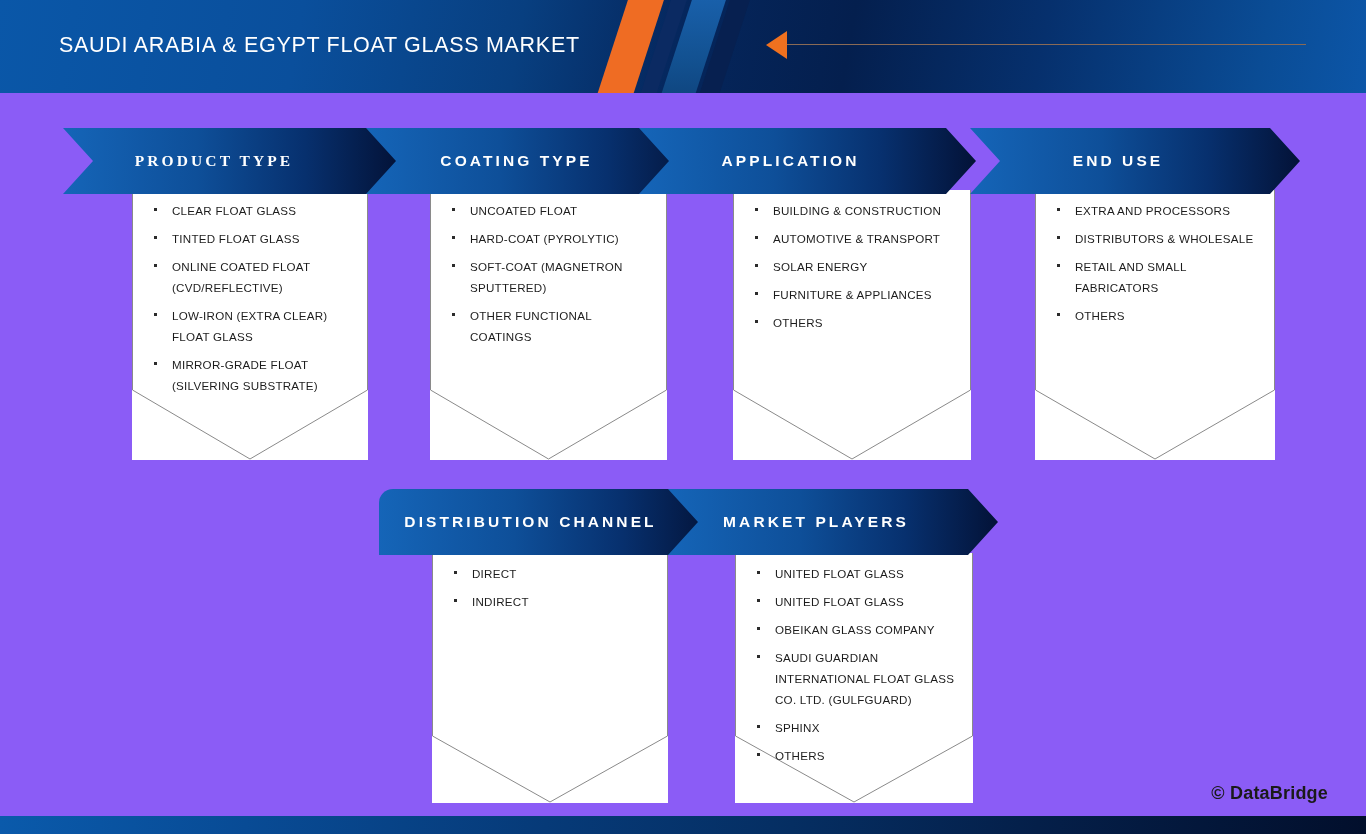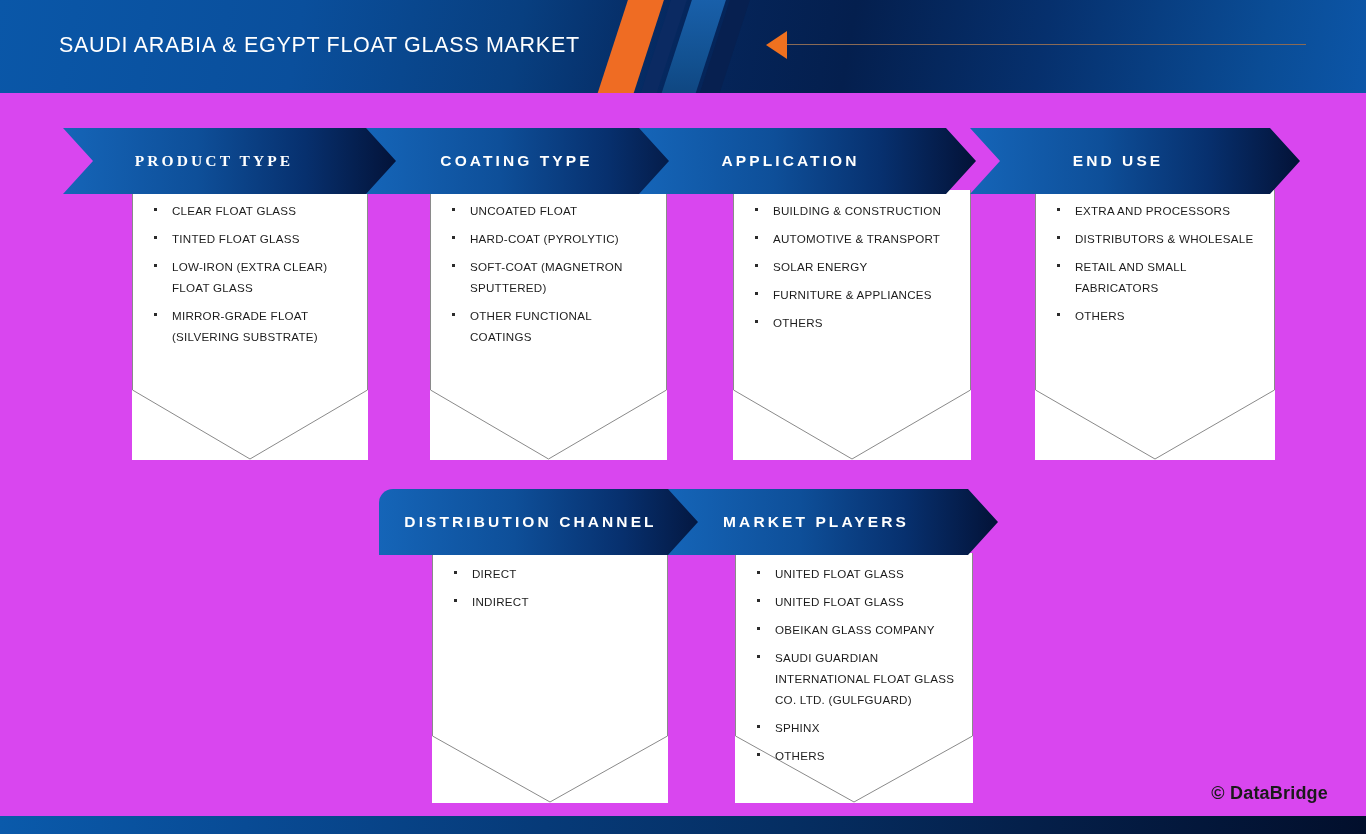--- a/index.html
+++ b/index.html
@@ -9,21 +9,21 @@
     height: 834px;
     background: #ffffff;
     font-family: "Liberation Sans", sans-serif;
     overflow: hidden;
   }
 
   .slide {
     position: relative;
     width: 1366px;
     height: 834px;
-    background: #d946ef;
+    background: #8b5cf6;
   }
 
   
   .header {
     position: absolute;
     left: 0; top: 0;
     width: 1366px; height: 93px;
     background: linear-gradient(100deg,
         #0a57a8 0%,
         #0a4f9c 22%,
@@ -172,20 +172,24 @@
       <div class="bullet-row">
         <span class="bullet-dot"></span>
         <span class="bullet-text">CLEAR FLOAT GLASS</span>
       </div>
       <div class="bullet-row">
         <span class="bullet-dot"></span>
         <span class="bullet-text">TINTED FLOAT GLASS</span>
       </div>
       <div class="bullet-row">
         <span class="bullet-dot"></span>
+        <span class="bullet-text">ONLINE COATED FLOAT (CVD/REFLECTIVE)</span>
+      </div>
+      <div class="bullet-row">
+        <span class="bullet-dot"></span>
         <span class="bullet-text">LOW-IRON (EXTRA CLEAR) FLOAT GLASS</span>
       </div>
       <div class="bullet-row">
         <span class="bullet-dot"></span>
         <span class="bullet-text">MIRROR-GRADE FLOAT (SILVERING SUBSTRATE)</span>
       </div>
     </div>
   </div>
 
   <div class="card" style="left:430px; top:190px; width:237px; height:270px;">

